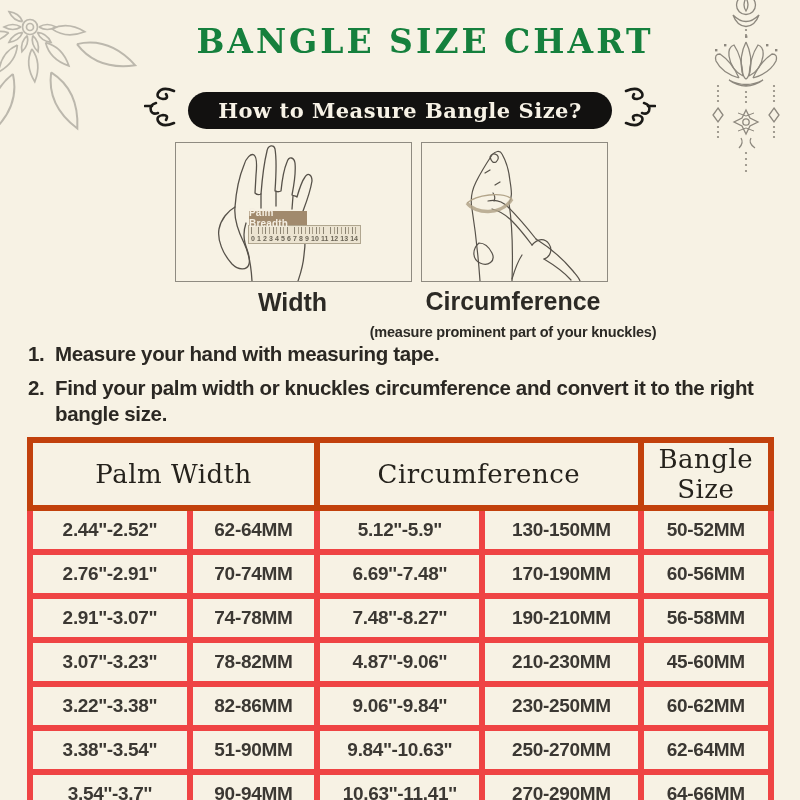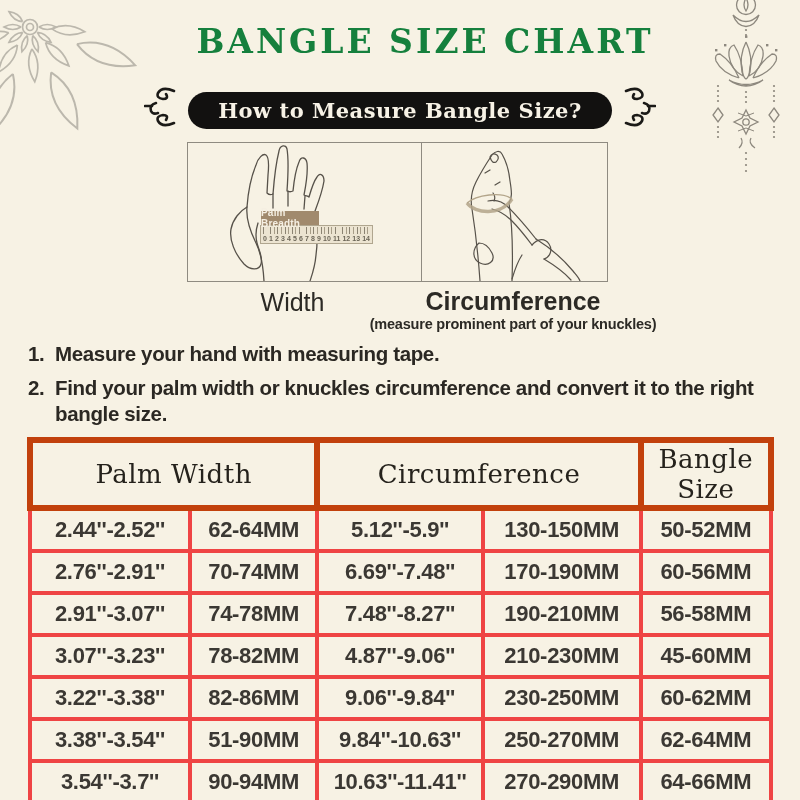--- a/index.html
+++ b/index.html
@@ -25,21 +25,21 @@
   }
   .pill{
     background:#121110; color:#f7f2e6;
     font-family:"DejaVu Serif", serif; font-weight:700; font-size:21px;
     padding:6px 30px; border-radius:20px; letter-spacing:0.5px;
   }
   
   .illu-box{
     position:absolute; border:1px solid #8f8b81; background:#f7f2e4;
   }
-  .box-width{left:187px; top:142px; width:235px; height:138px;}
+  .box-width{left:175px; top:142px; width:235px; height:138px;}
   .box-circ{left:421px; top:142px; width:185px; height:138px;}
   .illu-box svg{position:absolute; left:0; top:0;}
   .ruler-tag{
     position:absolute; left:73px; top:68px; width:58px; height:14px;
     background:#a18a6d; color:#f5efe2; font-size:10px; font-weight:700;
     display:flex; align-items:center; justify-content:center;
     letter-spacing:0.2px;
   }
   .ruler{
     position:absolute; left:72px; top:82px; width:113px; height:19px;
@@ -50,50 +50,50 @@
     background:repeating-linear-gradient(90deg,
       #8b8372 0 1px, transparent 1px 3.6px,
       #a79d88 3.6px 4.4px, transparent 4.4px 7.2px);
   }
   .ruler-numbers{
     display:flex; justify-content:space-between; padding:0 2px;
     font-size:7px; font-weight:700; color:#6b6557; line-height:9px;
   }
   .cap-width{
     position:absolute; left:175px; top:288px; width:235px;
-    text-align:center; font-size:25px; font-weight:400; color:#2c2a25;
+    text-align:center; font-size:25px; font-weight:700; color:#2c2a25;
   }
   .cap-circ{
     position:absolute; left:363px; top:288px; width:300px;
     text-align:center; font-weight:700; color:#2c2a25;
   }
   .cap-circ .main{font-size:25px; line-height:1.1;}
-  .cap-circ .note{font-size:14.5px; line-height:1.15; letter-spacing:-0.2px;}
+  .cap-circ .note{font-size:14.5px; line-height:1.15; letter-spacing:-0.2px;margin-top:8px;}
   
   .instructions{
     position:absolute; left:28px; top:341px; width:740px;
     font-size:20.5px; font-weight:700; color:#2b2823; letter-spacing:-0.35px;
   }
   .instr{display:flex; margin-bottom:7px; line-height:1.3;}
   .instr .num{flex:0 0 27px;}
   .instr .txt{flex:1;}
   
   table.size-table{
     position:absolute; left:27px; top:437px; width:747px;
     border-collapse:collapse; background:#f7f2e4;
     border:1.5px solid #53504a;
   }
   .size-table th{
     border:6px solid #c2410c; height:46px;
     font-family:"DejaVu Serif", serif; font-weight:500; font-size:26px;
     color:#25221c; letter-spacing:0.5px;
   }
   .size-table td{
-    border:4px solid #ef4444; height:36px; text-align:center;
-    font-size:22px; font-weight:700; color:#3b3833; letter-spacing:-0.3px;
+    border:6px solid #ef4444; height:36px; text-align:center;
+    font-size:19px; font-weight:700; color:#3b3833; letter-spacing:-0.3px;
   }
 </style>
 </head>
 <body>
 
 <div class="page">
 
   <svg class="mandala" width="150" height="150" viewBox="0 0 150 150" fill="none">
     <g stroke="#bcb8ad" stroke-width="1.7" transform="translate(30,27)">
       <circle r="3.5"></circle>

